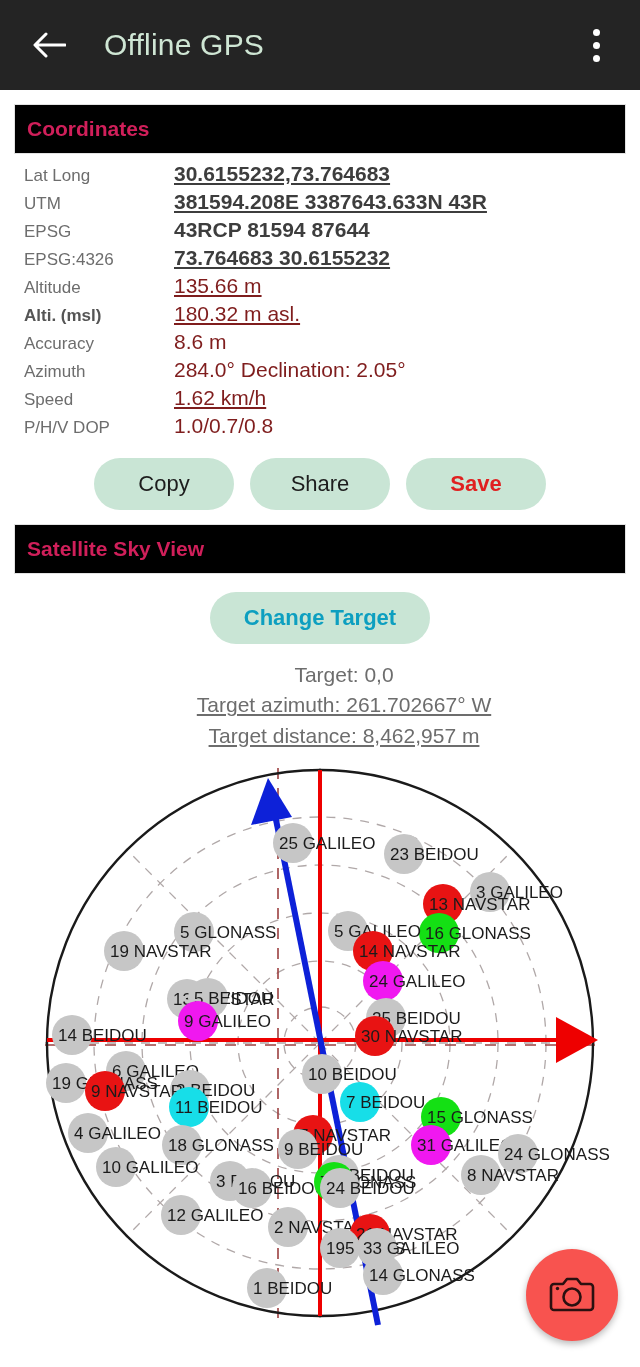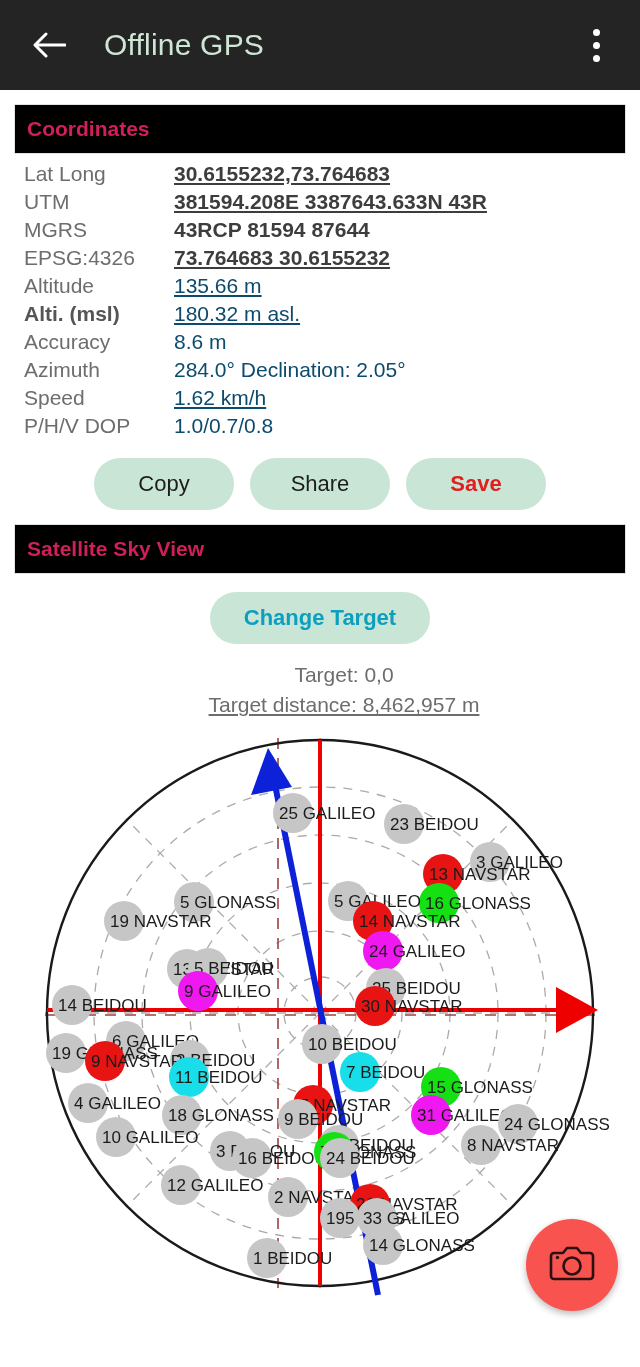--- a/index.html
+++ b/index.html
@@ -49,27 +49,27 @@
   }
 
   
   #coord-table {
     margin: 6px 22px 0 24px;
     width: calc(100% - 46px);
     border-collapse: collapse;
   }
   #coord-table td { padding: 2px 0; vertical-align: baseline; }
   #coord-table td.lbl {
-    width: 150px; color: #6d6d6d; font-size: 21px;
+    width: 150px; color: #6d6d6d; font-size: 17px;
     white-space: nowrap;
     margin-top: 7px;
   }
   #coord-table td.lbl.b { font-weight: bold; color: #555; }
   #coord-table td.val {
-    color: #0c4a6e; font-size: 21px; white-space: nowrap;
+    color: #7f1d1d; font-size: 21px; white-space: nowrap;
   }
   #coord-table td.val.strong { font-weight: bold; color: #3d3d3d; }
   #coord-table td.val.u { text-decoration: underline; }
 
   
   .btn-row {
     display: flex; justify-content: center; gap: 16px;
     margin-top: 18px;
   }
   .pill {
@@ -128,21 +128,21 @@
   <tbody id="coord-body">
       <tr>
         <td class="lbl">Lat Long</td>
         <td class="val strong u">30.6155232,73.764683</td>
       </tr>
       <tr>
         <td class="lbl">UTM</td>
         <td class="val strong u">381594.208E 3387643.633N 43R</td>
       </tr>
       <tr>
-        <td class="lbl">MGRS</td>
+        <td class="lbl">EPSG</td>
         <td class="val strong">43RCP 81594 87644</td>
       </tr>
       <tr>
         <td class="lbl">EPSG:4326</td>
         <td class="val strong u">73.764683 30.6155232</td>
       </tr>
       <tr>
         <td class="lbl">Altitude</td>
         <td class="val u">135.66 m</td>
       </tr>
@@ -178,20 +178,21 @@
 <div class="section-header">
   <div class="title">Satellite Sky View</div>
 </div>
 
 <div class="btn-row">
   <button class="pill teal">Change Target</button>
 </div>
 
 <div id="target-info">
   <div>Target: 0,0</div>
+  <div class="u">Target azimuth: 261.702667° W</div>
   <div class="u">Target distance: 8,462,957 m</div>
 </div>
 
 <div id="skywrap">
   <svg id="sky" width="640" height="600" viewBox="0 0 640 600">
     <g stroke="#b0a8a8" stroke-width="1.3" fill="none" stroke-dasharray="9 8">
       <circle cx="320" cy="288" r="226"></circle>
       <circle cx="320" cy="288" r="178"></circle>
       <circle cx="320" cy="288" r="130"></circle>
       <circle cx="320" cy="288" r="82"></circle>

